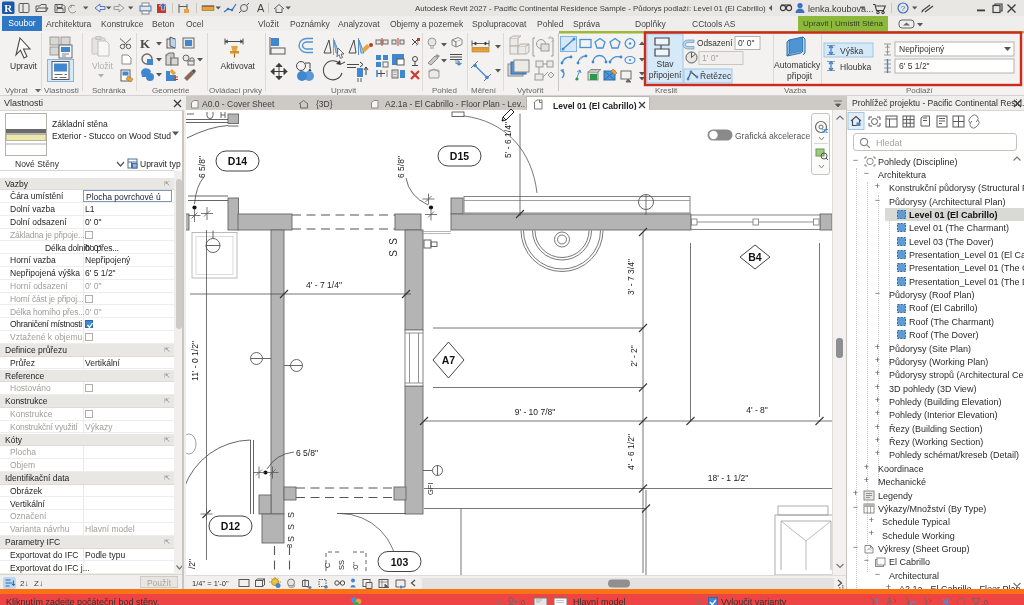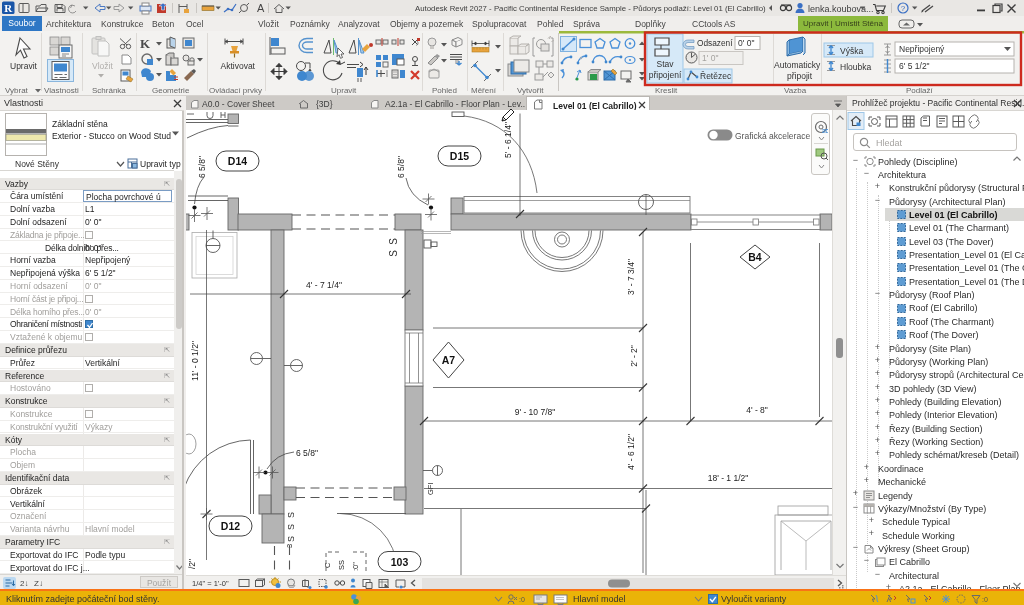--- a/index.html
+++ b/index.html
@@ -1196,21 +1196,21 @@
  </div>
 
  <svg class="a" style="left:165px;top:59px" width="10" height="8">
         <path d="M1.5 5.5 l3.5 -3.5 3.5 3.5" fill="none" stroke="#777" stroke-width="1.2"></path>
       </svg>
  <svg class="a" style="left:165px;top:485px" width="10" height="8">
         <path d="M1.5 2 l3.5 3.5 3.5 -3.5" fill="none" stroke="#777" stroke-width="1.2"></path>
       </svg>
 </div>
 
-<div class="a" id="statusbar" style="left:0;top:589px;width:1024px;height:16px;background:#eab308;border-top:2px solid #f97316;font-size:9px;color:#333;">
+<div class="a" id="statusbar" style="left:0;top:589px;width:1024px;height:16px;background:#ef4444;border-top:5px solid #f97316;font-size:9px;color:#333;">
  <div class="tx" style="left:6px;top:3px;">Kliknutím zadejte počáteční bod stěny.</div>
  <svg class="a" style="left:350px;top:2px" width="12" height="12">
         <circle cx="4" cy="4" r="2.8" fill="#4a90d9"></circle>
         <circle cx="8.5" cy="5.5" r="2.8" fill="#e8a33d"></circle>
         <circle cx="6" cy="8.5" r="2.8" fill="#3aa655"></circle>
       </svg>
  <svg class="a" style="left:494px;top:5px" width="9" height="7">
         <path d="M1 1 l3.5 4 3.5 -4" fill="none" stroke="#777" stroke-width="1.1"></path>
       </svg>
  <svg class="a" style="left:506px;top:2px" width="20" height="12">

